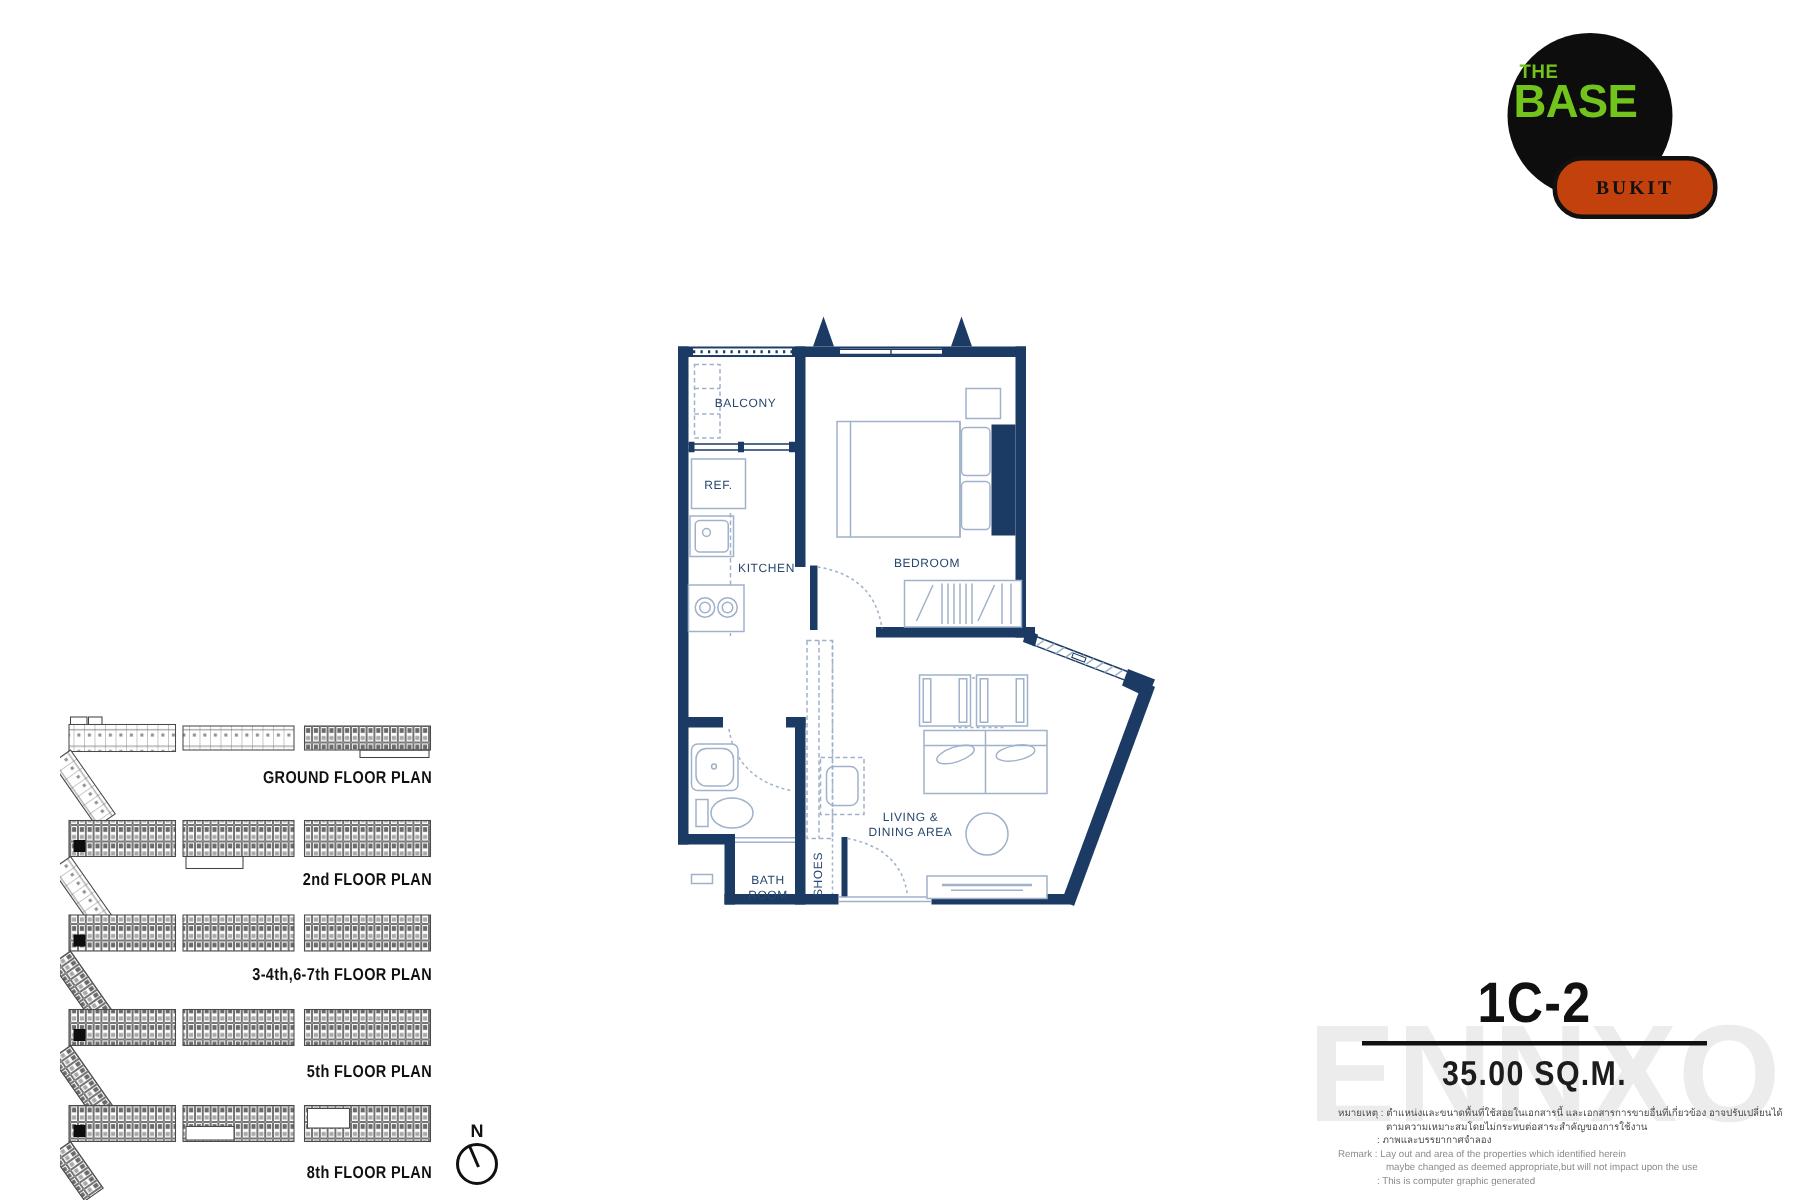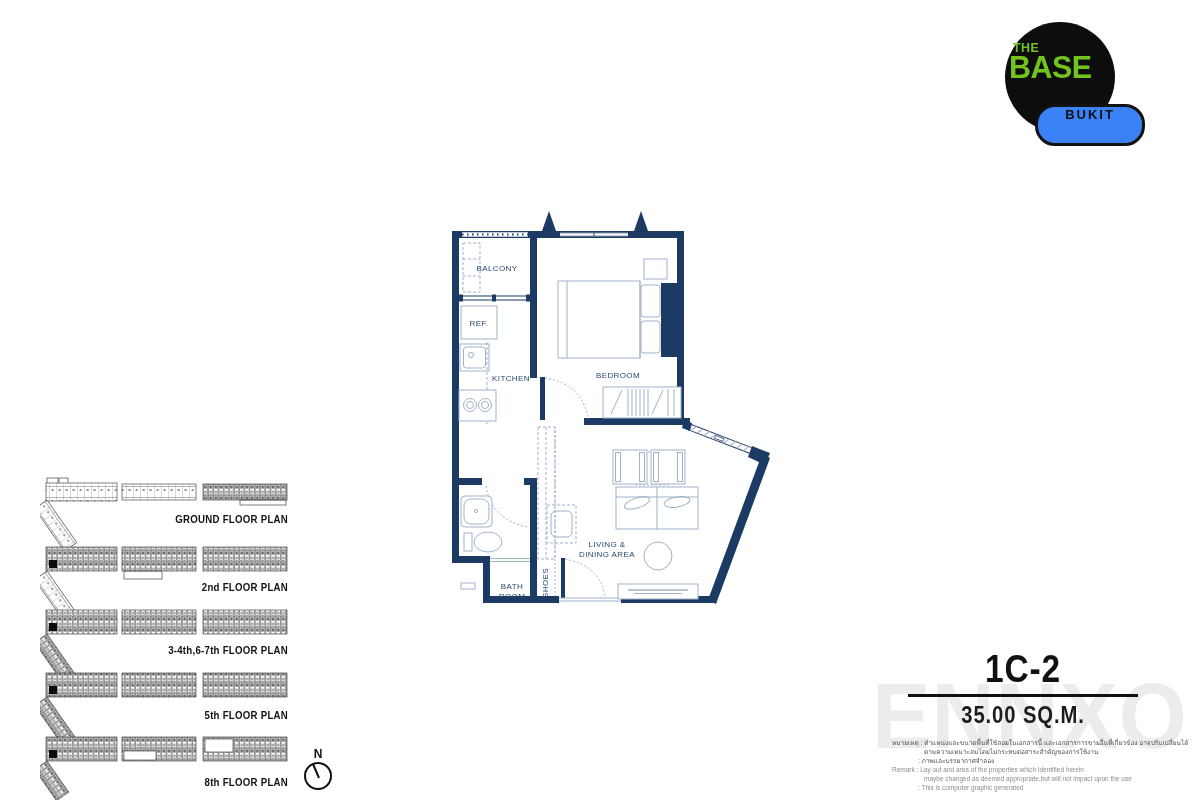--- a/index.html
+++ b/index.html
@@ -4,22 +4,22 @@
 <style>
   html,body{margin:0;padding:0;background:#fff;}
   #canvas{position:relative;width:1200px;height:800px;background:#ffffff;overflow:hidden;
           font-family:"Liberation Sans","DejaVu Sans",sans-serif;}
   .abs{position:absolute;}
 
   
   .logo-circle{left:1005px;top:22px;width:110px;height:110px;border-radius:50%;background:#0d0d0d;z-index:3;}
   .logo-the{left:1013px;top:40px;color:#72c41c;font-size:13px;font-weight:800;letter-spacing:.5px;z-index:4;transform:scaleX(.95);transform-origin:left;}
   .logo-base{left:1009px;top:50px;color:#72c41c;font-size:31px;font-weight:800;letter-spacing:-.5px;z-index:4;transform:scaleX(.98);transform-origin:left;}
-  .logo-pill{left:1035px;top:104px;width:104px;height:36px;background:#3b82f6;border:3px solid #111;border-radius:20px;
-             display:flex;align-items:flex-start;justify-content:center;z-index:5;}
+  .logo-pill{left:1035px;top:104px;width:104px;height:36px;background:#c2410c;border:3px solid #111;border-radius:20px;
+             display:flex;align-items:center;justify-content:center;z-index:5;font-family:Liberation Serif, serif;}
   .logo-pill span{font-size:13px;font-weight:700;letter-spacing:2px;color:#111;}
 
   
   .watermark{left:855px;top:664px;width:350px;text-align:center;color:#ececec;font-size:92px;font-weight:800;
              letter-spacing:1px;z-index:0;transform:scaleX(.95);transform-origin:center;}
   .unit-code{left:908px;top:648px;width:230px;text-align:center;color:#111;font-size:38px;font-weight:800;
              z-index:2;transform:scaleX(.88);transform-origin:center;letter-spacing:1px;}
   .unit-line{left:908px;top:694px;width:230px;height:3px;background:#111;z-index:2;}
   .unit-area{left:908px;top:702px;width:230px;text-align:center;color:#1c1c1c;font-size:23px;font-weight:800;
              z-index:2;transform:scaleX(.88);transform-origin:center;letter-spacing:1px;}

